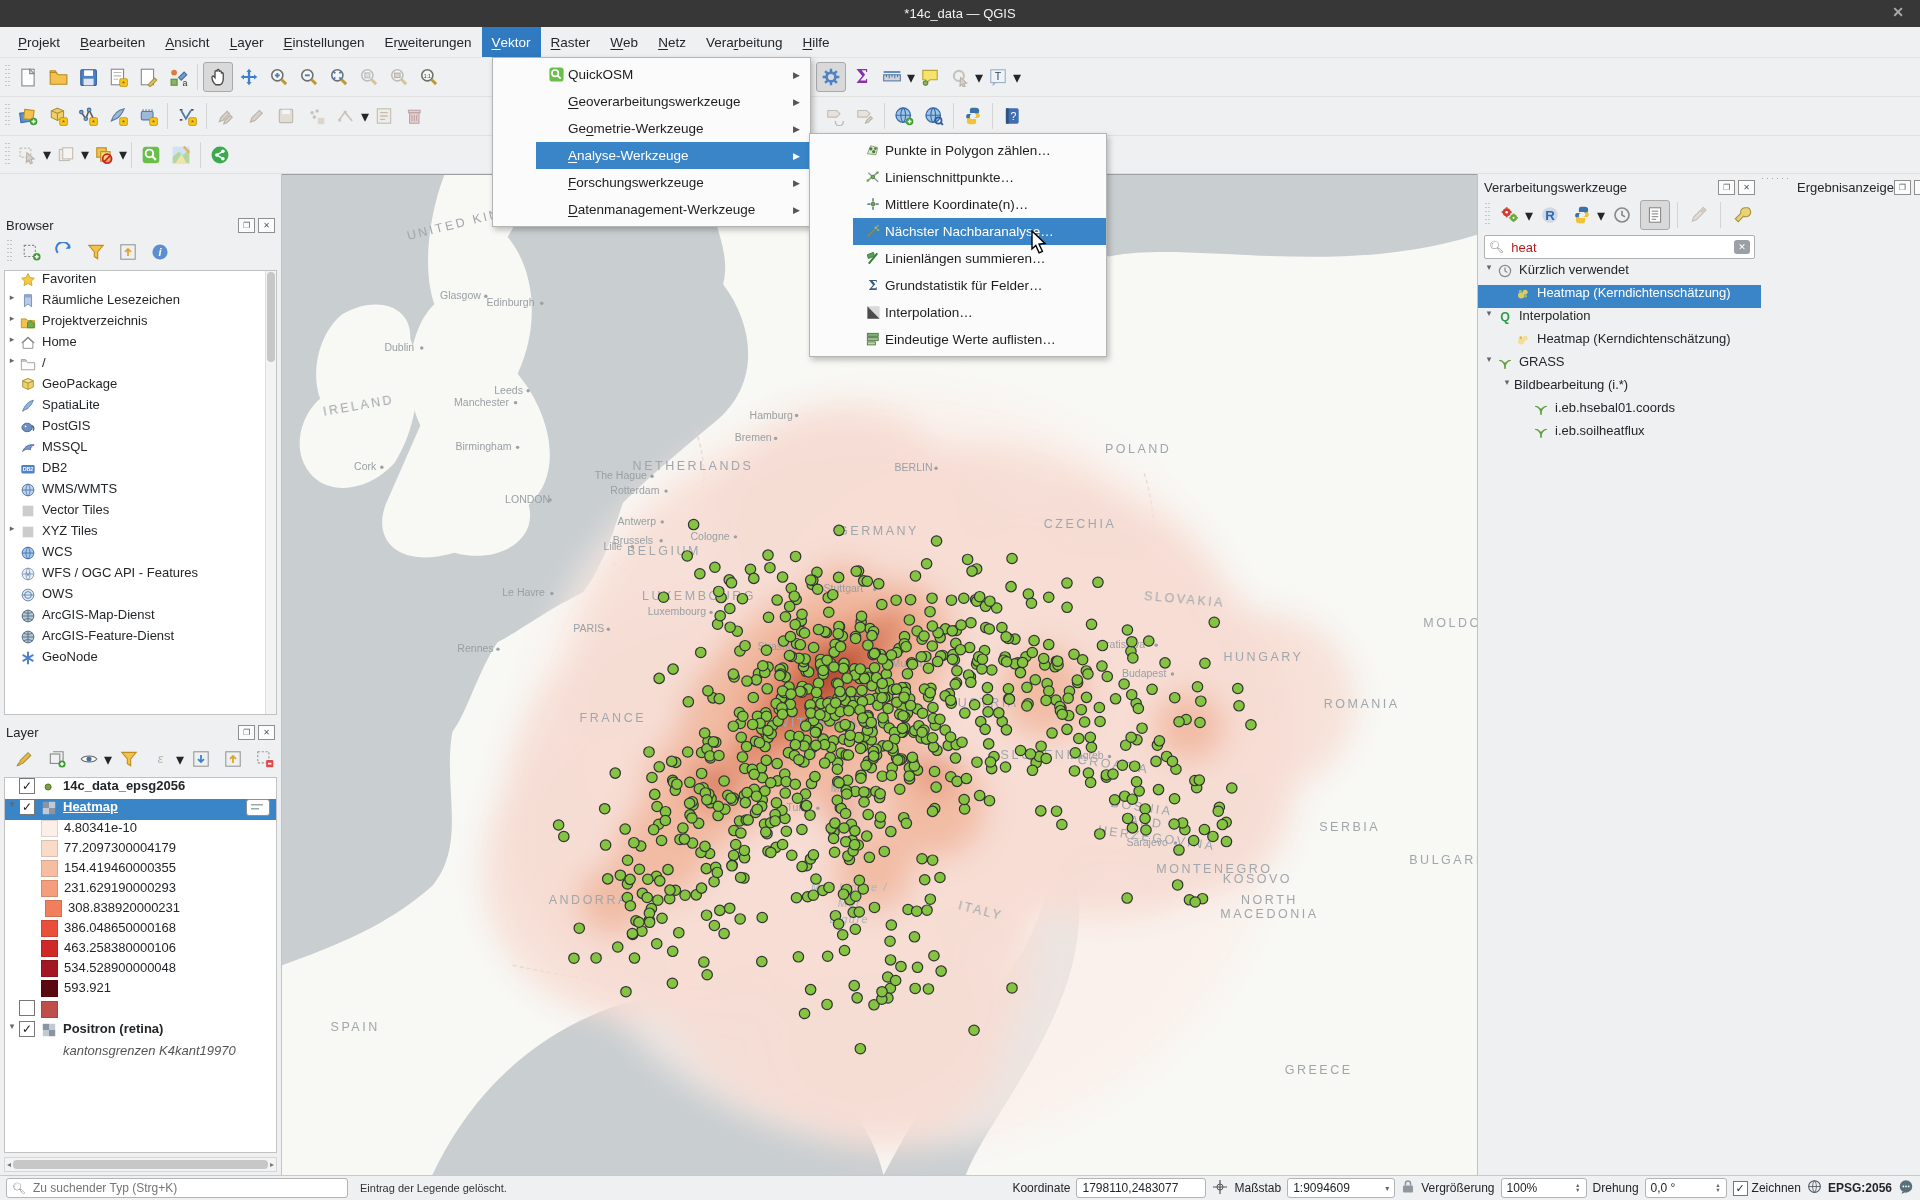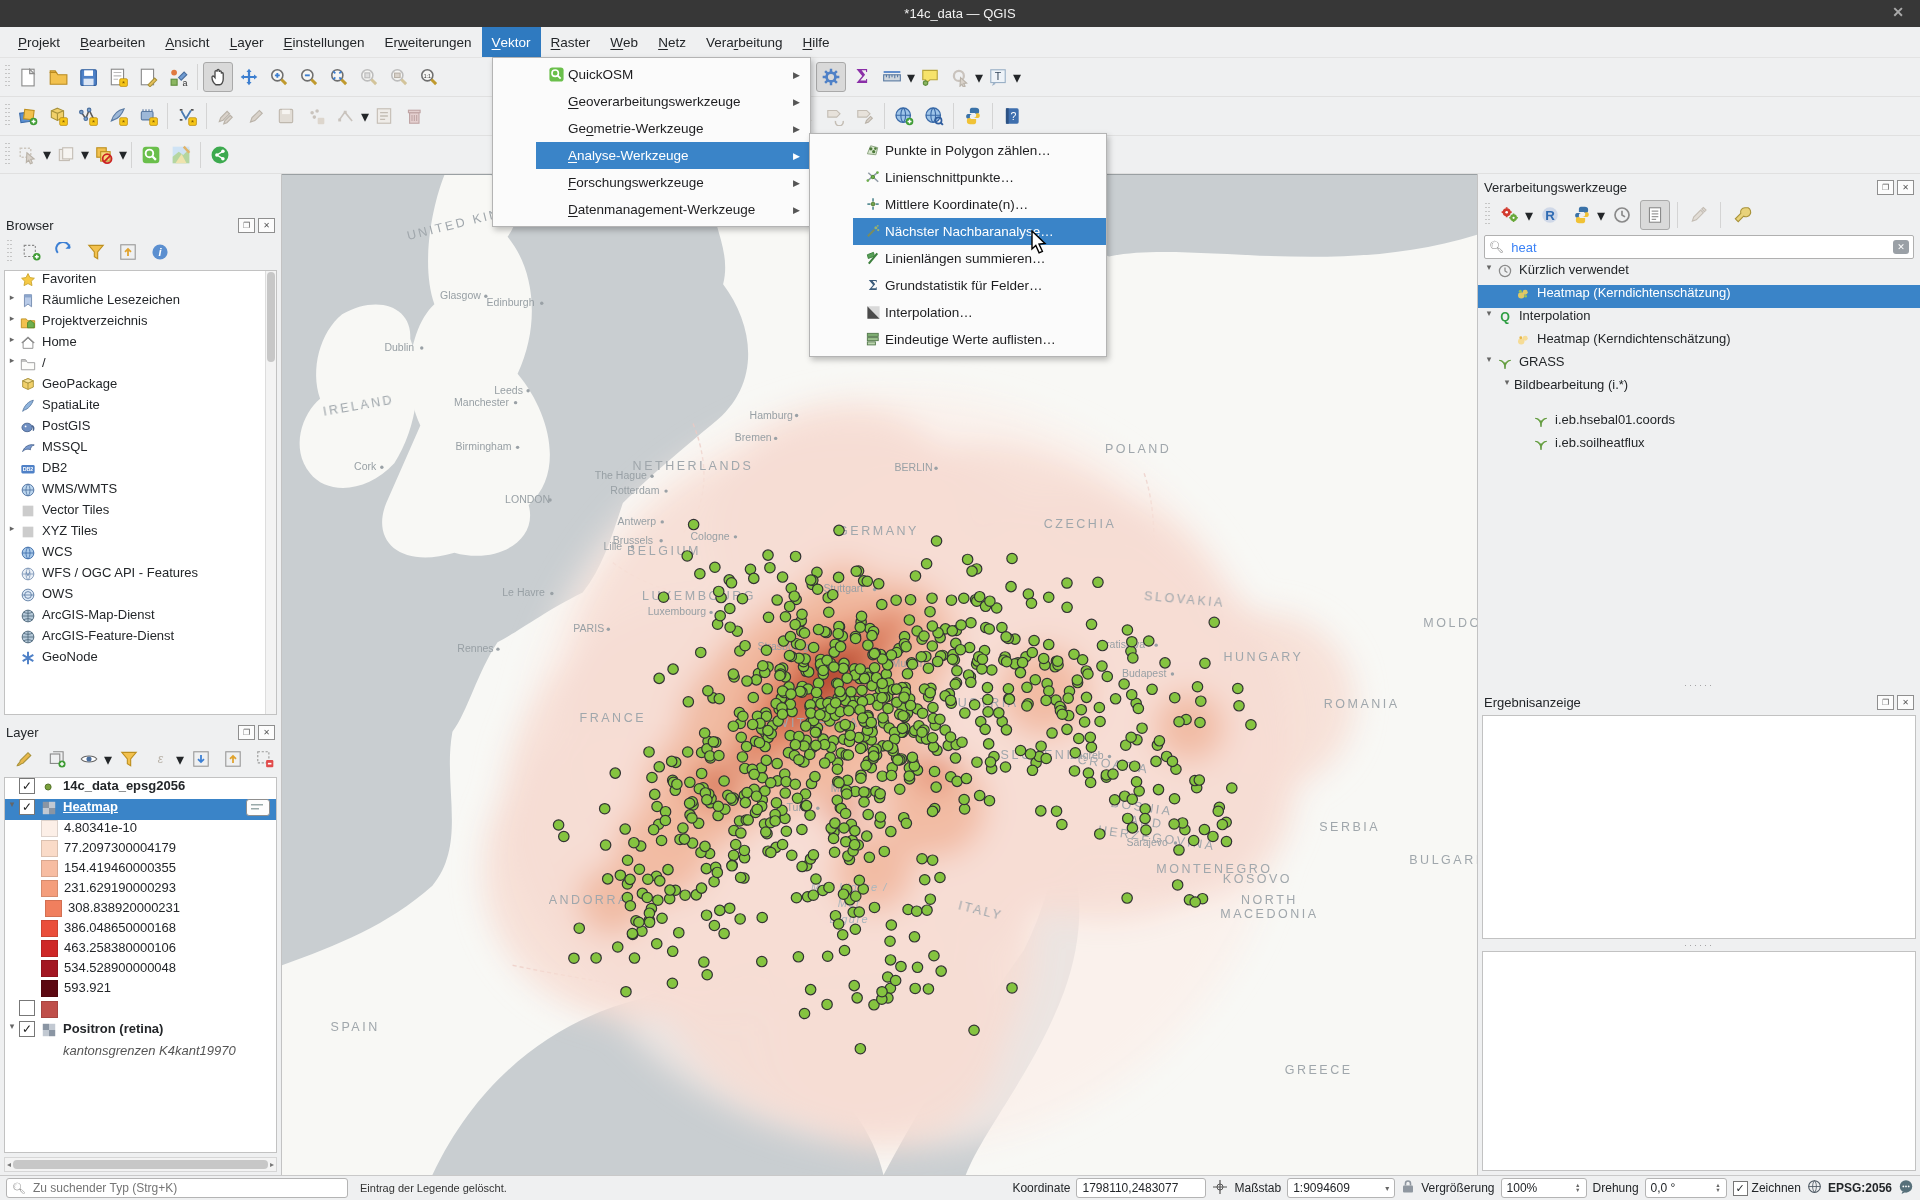--- a/index.html
+++ b/index.html
@@ -18,21 +18,21 @@
   .tbrow{display:flex;align-items:center;background:#eff0f1;border-bottom:1px solid #e0e0e0;padding-left:2px;flex:0 0 37px;height:37px;}
   .grip{width:7px;height:24px;margin:0 2px;background-image:repeating-linear-gradient(#c6c6c6 0 1.5px,transparent 1.5px 4px),repeating-linear-gradient(#c6c6c6 0 1.5px,transparent 1.5px 4px);background-size:2px 100%,2px 100%;background-position:1px 0,4px 0;background-repeat:repeat-y;}
   .tb-sep{width:1px;height:26px;background:#d4d4d4;margin:0 4px;}
   .ticon{width:28px;height:28px;display:flex;align-items:center;justify-content:center;border-radius:3px;margin:0 1px;position:relative;}
   .ticon svg{width:20px;height:20px;}
   .ticon.pressed{background:#d9d9d9;border:1px solid #a9a9a9;}
   .ticon-dd{display:flex;align-items:center;}
   
   .main{flex:1;display:flex;min-height:0;}
   .leftdock{width:281px;flex:0 0 281px;display:flex;flex-direction:column;background:#eff0f1;border-right:1px solid #c3c3c3;}
-  .rightdock{width:442px;flex:0 0 442px;display:flex;flex-direction:column;background:#eff0f1;border-left:1px solid #c3c3c3;}
+  .rightdock{width:442px;flex:0 0 442px;display:flex;flex-direction:row;background:#eff0f1;border-left:1px solid #c3c3c3;}
   .dock-header{height:22px;display:flex;align-items:center;padding:2px 6px 0 6px;font-size:13px;}
   .dock-btns{margin-left:auto;display:flex;gap:3px;}
   .dock-btn{width:15px;height:13px;border:1px solid #8f8f8f;background:#fcfcfc;color:#555;font-size:8px;display:flex;align-items:center;justify-content:center;}
   .panel-toolbar{display:flex;align-items:center;padding:2px 4px;gap:2px;}
   .tree{background:#fff;border:1px solid #c2c2c2;margin:2px 4px 4px 4px;flex:1;overflow:hidden;position:relative;font-size:13px;}
   .trow{height:21px;display:flex;white-space:nowrap;}
   .trow .arrow{width:14px;text-align:center;font-size:9px;color:#666;flex:0 0 14px;}
   .trow .ic{width:18px;height:18px;flex:0 0 18px;display:flex;align-items:center;justify-content:center;margin-right:5px;}
   .trow .ic svg{width:16px;height:16px;}
   .trow.sel{background:#3a84c8;color:#fff;}
@@ -40,21 +40,21 @@
   .vscroll .thumb{position:absolute;left:1px;right:1px;top:1px;height:90px;background:#c7c7c7;border-radius:4px;}
   .hscroll{height:13px;margin:0 4px 3px 4px;background:#f3f3f3;border:1px solid #d6d6d6;display:flex;align-items:center;justify-content:space-between;font-size:8px;color:#777;padding:0 2px;}
   .hscroll .hthumb{flex:1;height:9px;margin:0 2px;background:#c7c7c7;border-radius:4px;}
   
   .checkbox{width:14px;height:14px;border:1px solid #777;background:#fff;display:flex;align-items:center;justify-content:center;font-size:12px;color:#222;flex:0 0 14px;margin-right:5px;}
   .swatch{width:15px;height:15px;flex:0 0 15px;margin-right:6px;border:1px solid rgba(0,0,0,.12);}
   .badge{margin-left:auto;margin-right:6px;width:22px;height:15px;border:1px solid #8f8f8f;border-radius:3px;background:#fdfdfd;background-image:linear-gradient(#9aa 0 0),linear-gradient(#9aa 0 0);background-size:12px 1.5px,8px 1.5px;background-position:4px 4px,4px 8px;background-repeat:no-repeat;}
   
   .searchbox{height:22px;margin:3px 6px;background:#fff;border:1px solid #b0b0b0;border-radius:2px;display:flex;align-items:center;padding:0 4px;}
   .searchbox .q{color:#888;margin-right:5px;font-size:12px;}
-  .searchbox input{border:none;outline:none;flex:1;font-size:13px;font-family:"Liberation Sans",sans-serif;color:#3b82f6;background:transparent;}
+  .searchbox input{border:none;outline:none;flex:1;font-size:13px;font-family:"Liberation Sans",sans-serif;color:#b91c1c;background:transparent;}
   .searchbox .clear{width:16px;height:14px;background:#9aa0a6;border-radius:3px;color:#fff;font-size:9px;display:flex;align-items:center;justify-content:center;}
   .whitebox{background:#fff;border:1px solid #c2c2c2;margin:2px 4px;}
   .splitdots{height:8px;display:flex;align-items:center;justify-content:center;color:#9a9a9a;font-size:9px;letter-spacing:2px;}
   
   .mapwrap{flex:1;position:relative;background:#c9ced1;border-top:1px solid #9aa0a3;overflow:hidden;}
   .mapwrap svg{position:absolute;inset:0;}
   
   .statusbar{height:24px;flex:0 0 24px;background:#eff0f1;border-top:1px solid #c9c9c9;display:flex;align-items:center;padding:0 6px;font-size:12px;gap:6px;}
   .ssearch{width:330px;height:18px;background:#fff;border:1px solid #b4b4b4;border-radius:3px;display:flex;align-items:center;padding:0 5px;gap:5px;}
   .ssearch input{border:none;outline:none;flex:1;font-size:12px;font-family:"Liberation Sans",sans-serif;color:#999;background:transparent;}
@@ -2181,21 +2181,21 @@
                   <path d="M9 15.5c0-5.5-3.2-8.5-6.5-9.5 4.3 0 5.4 2.2 6.5 4.3 1.1-2.1 2.2-4.3 6.5-4.3-3.3 1-6.5 4-6.5 9.5z" fill="#7ab648" stroke="#4e8a2a" stroke-width=".7"></path>
                   <path d="M9 15.5V8" stroke="#4e8a2a" stroke-width=".7"></path>
                 </svg>
               </span>
               <span>GRASS</span>
             </div>
             <div class="trow" style="height: 23px; padding-left: 22px;">
               <span class="arrow">▾</span>
               <span>Bildbearbeitung (i.*)</span>
             </div>
-            <div class="trow" style="height: 23px; padding-left: 40px; margin-top: 12px;">
+            <div class="trow" style="height: 23px; padding-left: 40px;">
               <span class="arrow"></span>
               <span class="ic">
                 <svg viewBox="0 0 18 18">
                   <path d="M9 15.5c0-5.5-3.2-8.5-6.5-9.5 4.3 0 5.4 2.2 6.5 4.3 1.1-2.1 2.2-4.3 6.5-4.3-3.3 1-6.5 4-6.5 9.5z" fill="#7ab648" stroke="#4e8a2a" stroke-width=".7"></path>
                   <path d="M9 15.5V8" stroke="#4e8a2a" stroke-width=".7"></path>
                 </svg>
               </span>
               <span>i.eb.hsebal01.coords</span>
             </div>
             <div class="trow" style="height: 23px; padding-left: 40px;">

